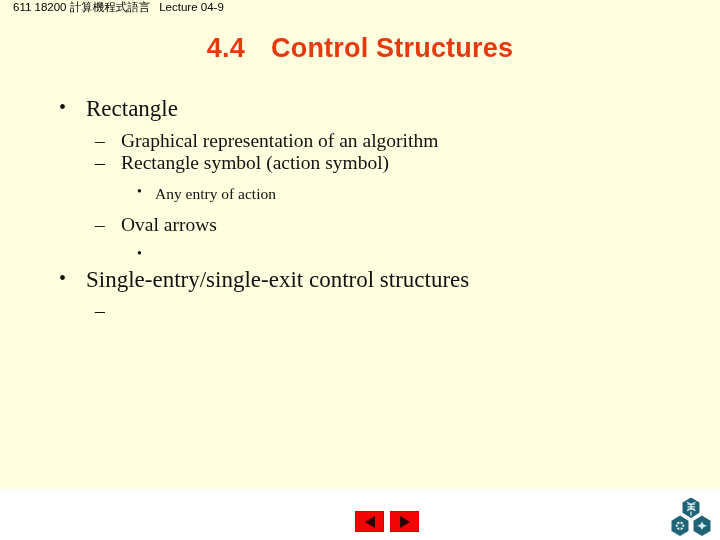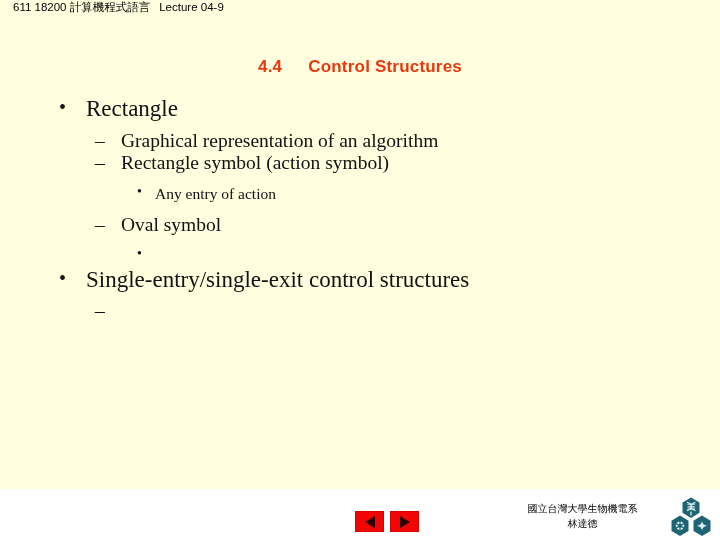--- a/index.html
+++ b/index.html
@@ -28,24 +28,23 @@
     background: #ffffe0;
   }
   .slide-title {
     position: absolute;
     left: 0;
     top: 33px;
     width: 720px;
     text-align: center;
     font-family: "Liberation Sans", "DejaVu Sans", sans-serif;
     font-weight: bold;
-    font-size: 17px;
+    font-size: 27px;
     letter-spacing: 0.2px;
     color: #e8380d;
-    margin-top: 24px;
   }
   .title-num {
     margin-right: 26px;
   }
   .body-area {
     position: absolute;
     left: 0;
     top: 96px;
     width: 720px;
   }
@@ -201,21 +200,21 @@
 
     <div class="lvl3">
       <span class="b">•</span>
       <span>Any entry of action</span>
     </div>
 
     <div class="gap-md"></div>
 
     <div class="lvl2">
       <span class="b">–</span>
-      <span>Oval symbol</span>
+      <span>Oval arrows</span>
     </div>
 
     <div class="gap-md"></div>
 
     <div class="lvl3">
       <span class="b">•</span>
     </div>
 
     <div class="gap-lg"></div>
 
@@ -244,24 +243,20 @@
 
   <div class="nav-buttons">
     <div class="nav-btn">
       <span class="tri-left"></span>
     </div>
     <div class="nav-btn">
       <span class="tri-right"></span>
     </div>
   </div>
 
-  <div class="footer-dept">
-    <div>國立台灣大學生物機電系</div>
-    <div>林達德</div>
-  </div>
 
   <div class="dept-logo">
     <svg width="46" height="40" viewBox="0 0 46 40" xmlns="http://www.w3.org/2000/svg">
       <g fill="#1f6475">
         <polygon points="23,0.5 31.5,5.6 31.5,15.8 23,20.9 14.5,15.8 14.5,5.6"></polygon>
         <polygon points="12,18.6 20.5,23.7 20.5,33.9 12,39 3.5,33.9 3.5,23.7"></polygon>
         <polygon points="34,18.6 42.5,23.7 42.5,33.9 34,39 25.5,33.9 25.5,23.7"></polygon>
       </g>
       <g stroke="#d8ecef" stroke-width="1.3" fill="none" stroke-linecap="round">
         <path d="M19.5 5.5 C 27 8, 19.5 11, 27 13.5"></path>

